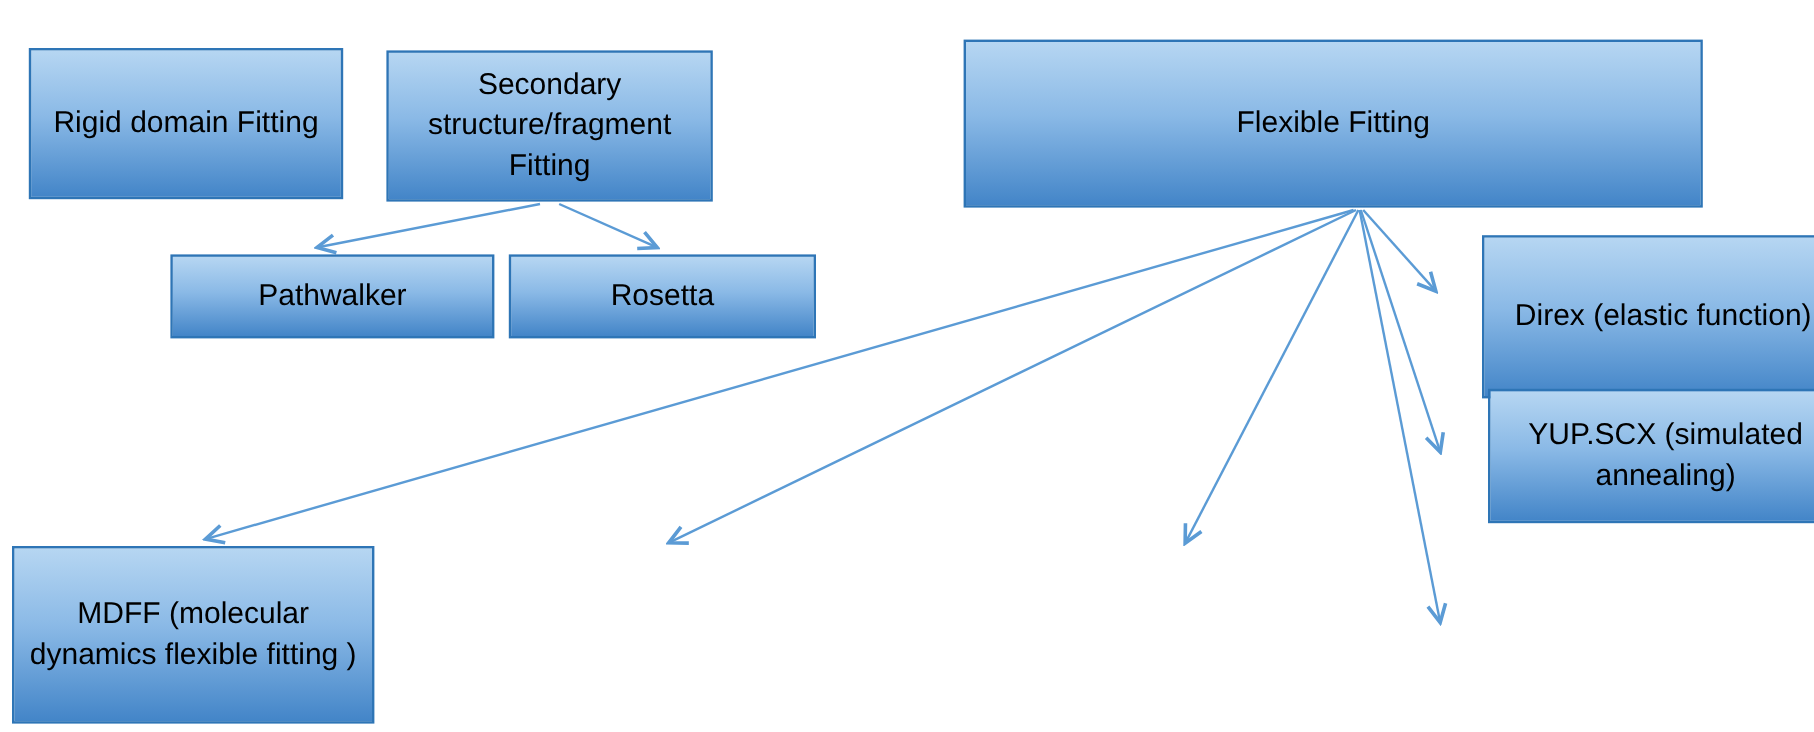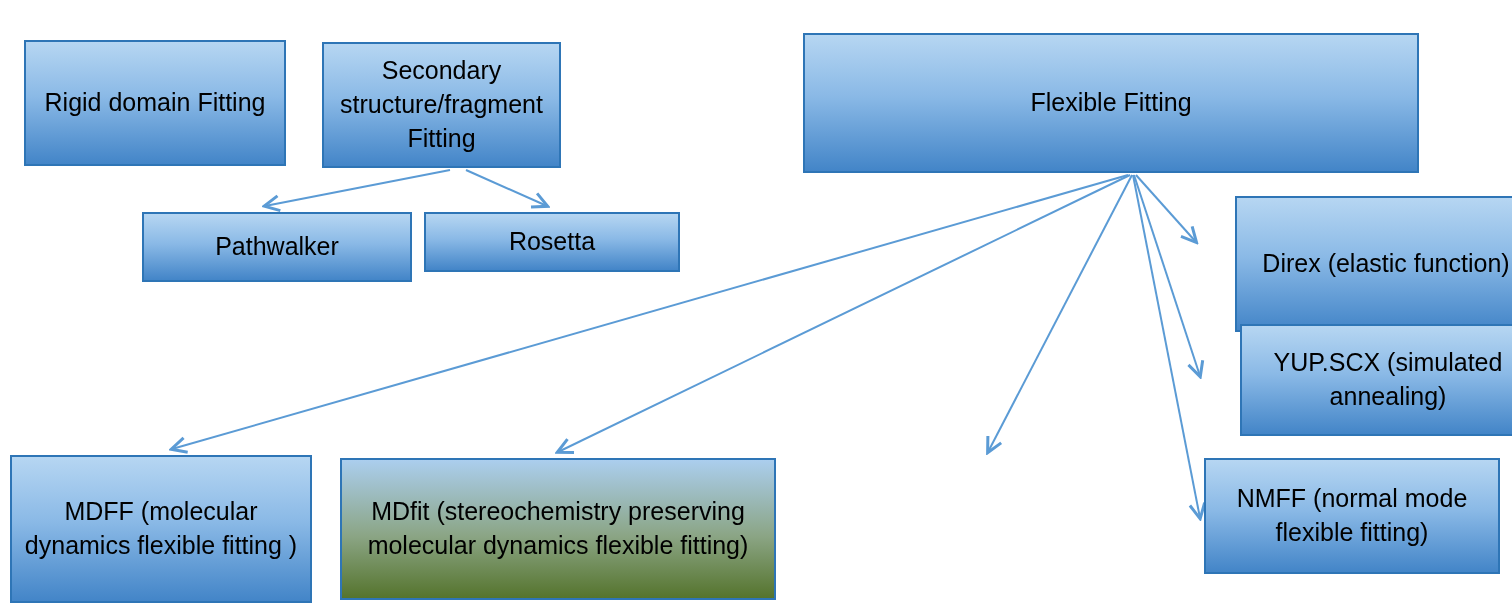--- a/index.html
+++ b/index.html
@@ -55,50 +55,44 @@
       <line x1="1136" y1="175" x2="1196" y2="242" marker-end="url(#arrowhead)"></line>
       <line x1="1134" y1="175" x2="1200" y2="376" marker-end="url(#arrowhead)"></line>
       <line x1="1133" y1="175" x2="1200" y2="518" marker-end="url(#arrowhead)"></line>
     </g>
   </svg>
 
   <div class="node" style="left:24px;  top:40px;  width:262px; height:126px;">
     <span>Rigid domain Fitting</span>
   </div>
 
-  <div class="node" style="left:322px; top:42px;  width:239px; height:126px;">
+  <div class="node" style="left:322px; top:42px;  width:272px; height:126px;">
     <span>Secondary structure/fragment Fitting</span>
   </div>
 
   <div class="node" style="left:803px; top:33px;  width:616px; height:140px;">
     <span>Flexible Fitting</span>
   </div>
 
   <div class="node" style="left:142px; top:212px; width:270px; height:70px;">
     <span>Pathwalker</span>
   </div>
 
-  <div class="node" style="left:424px; top:212px; width:256px; height:60px;">
+  <div class="node" style="left:424px; top:212px; width:256px; height:70px;">
     <span>Rosetta</span>
   </div>
 
   <div class="node" style="left:1200px; top:196px; width:302px; height:136px;margin-left:35px;">
     <span>Direx (elastic function)</span>
   </div>
 
   <div class="node" style="left:1240px; top:324px; width:296px; height:112px;">
     <span>YUP.SCX (simulated annealing)</span>
   </div>
 
-  <div class="node" style="left:1204px; top:458px; width:296px; height:116px;">
-    <span>NMFF (normal mode flexible fitting)</span>
-  </div>
 
   <div class="node" style="left:10px;  top:455px; width:302px; height:148px;">
     <span>MDFF (molecular dynamics flexible fitting )</span>
   </div>
 
-  <div class="node grad-olive" style="left:340px; top:458px; width:436px; height:142px;">
-    <span>MDfit (stereochemistry preserving molecular dynamics flexible fitting)</span>
-  </div>
 
 
 </div>
 
 </body></html>

